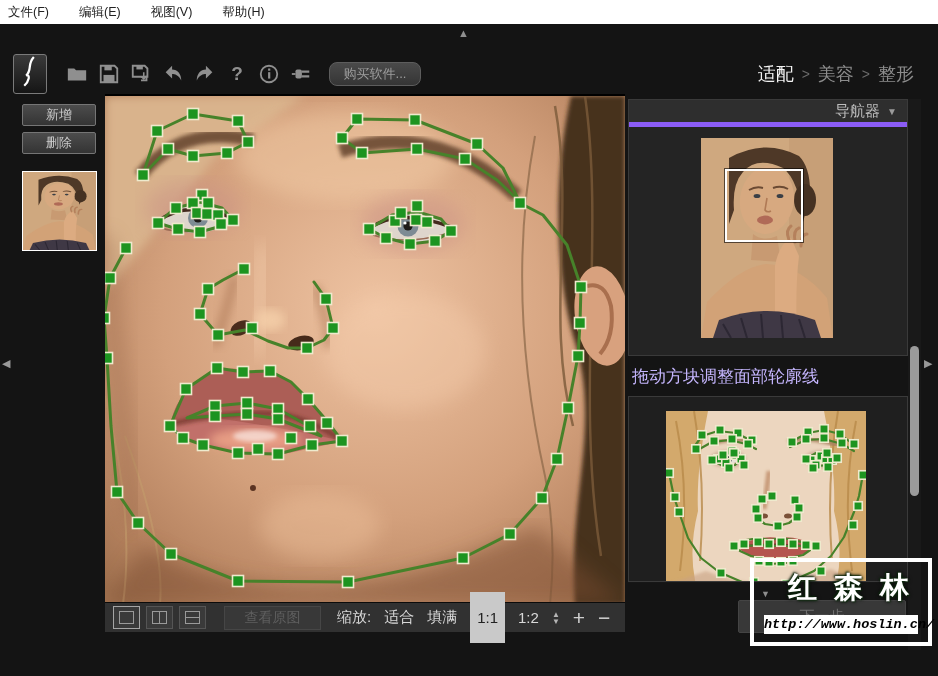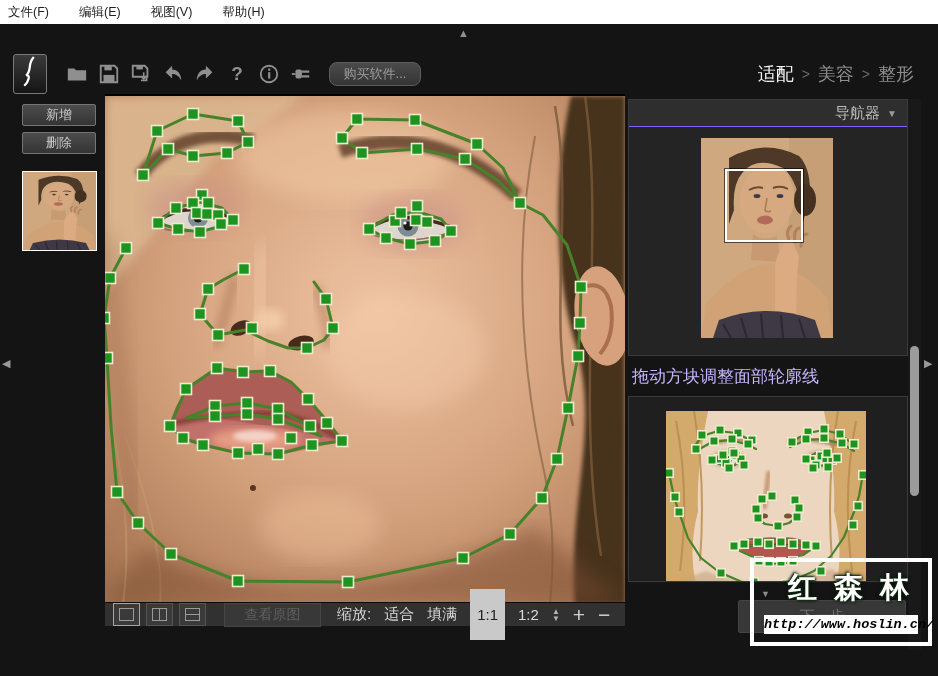--- a/index.html
+++ b/index.html
@@ -47,40 +47,40 @@
               display:flex; align-items:center; justify-content:center; }
   .side-btn:first-child { margin-top:5px; }
   .thumb-box { position:absolute; left:22px; top:72px; width:75px; height:80px; border:1px solid #ffffff; overflow:hidden; }
   .thumb-box svg { display:block; width:100%; height:100%; }
 
   
   .canvas { position:absolute; left:105px; top:70px; width:520px; height:508px; border-top:2px solid #000; overflow:hidden; background:#c99; }
   .canvas svg { display:block; width:520px; height:508px; }
 
   
-  .canvas-bar { position:absolute; left:105px; top:578px; width:520px; height:24px; background:#313131;
+  .canvas-bar { position:absolute; left:105px; top:578px; width:520px; height:30px; background:#313131;
                 border-top:1px solid #0b0b0b; display:flex; align-items:center; padding:0 8px; }
   .view-btn { width:27px; height:23px; margin-right:6px; background:#3a3a3a; border:1px solid #555;
               display:flex; align-items:center; justify-content:center; }
   .view-btn.selected { border-color:#a5a5a5; }
   .vb-glyph { width:15px; height:13px; border:1px solid #9a9a9a; display:flex; }
   .vb-glyph.v > span { flex:1; border-right:1px solid #9a9a9a; } .vb-glyph.v > span:last-child{ border-right:none; }
   .vb-glyph.h { flex-direction:column; } .vb-glyph.h > span { flex:1; border-bottom:1px solid #9a9a9a; } .vb-glyph.h > span:last-child{ border-bottom:none; }
   .orig-btn { margin-left:12px; width:97px; height:24px; background:#383838; border:1px solid #464646;
               color:#5f5f5f; font-size:14px; display:flex; align-items:center; justify-content:center; }
   .zoom-group { display:flex; align-items:center; margin-left:16px; gap:13px; color:#d6d6d6; font-size:15px; }
   .zoom-opt { color:#d9d9d9; }
   .zoom-opt.selected { background:#c9c9c9; color:#222; padding:17px 7px; }
   .spinner { display:flex; flex-direction:column; font-size:8px; color:#b5b5b5; line-height:7px; }
   .zoom-plus,.zoom-minus { font-size:21px; color:#cfcfcf; line-height:20px; }
 
   
   .right-panel { position:absolute; left:628px; top:75px; width:280px; height:551px; }
   .nav-panel { background:#262626; border:1px solid #3a3a3a; height:257px; }
-  .nav-header { height:27px; background:#2e2e2e; border-bottom:1px solid #8b5cf6; display:flex;
+  .nav-header { height:27px; background:#2e2e2e; border-bottom:5px solid #8b5cf6; display:flex;
                 align-items:center; justify-content:flex-end; padding-right:10px; gap:7px;
                 color:#bdbdbd; font-size:15px; }
   .nav-caret { font-size:10px; color:#9a9a9a; }
   .nav-body { position:relative; height:228px; background:#242424; }
   .nav-thumb { position:absolute; left:72px; top:11px; width:132px; height:200px; }
   .nav-thumb svg { display:block; width:100%; height:100%; }
   .nav-viewrect { position:absolute; left:96px; top:42px; width:78px; height:73px;
                   border:2px solid #ffffff; box-shadow:0 0 0 1px rgba(0,0,0,.6); }
   .hint-row { height:40px; display:flex; align-items:center; padding-left:4px; color:#c4b5fd; font-size:17px; }
   .face-panel { position:relative; height:186px; background:#1f1f1f; border:1px solid #3a3a3a; overflow:hidden; }

